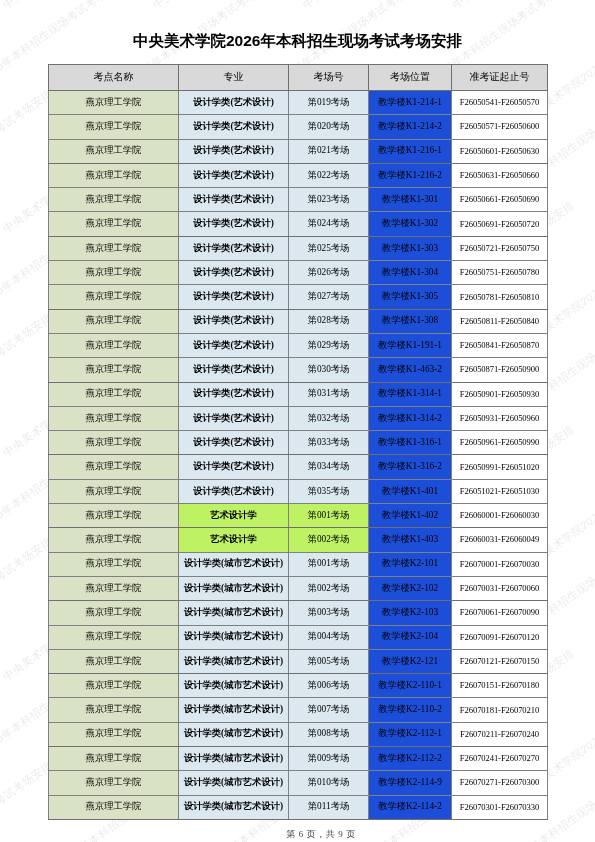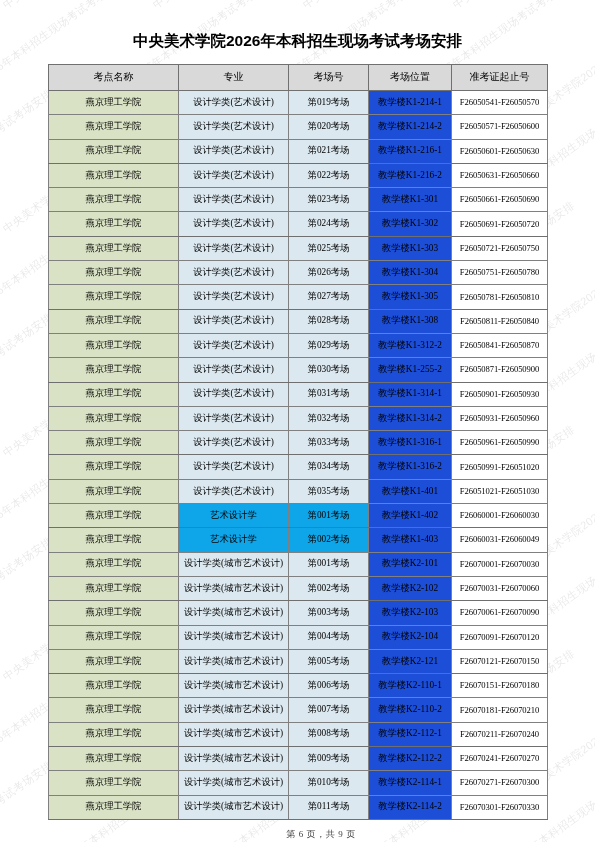--- a/index.html
+++ b/index.html
@@ -73,26 +73,26 @@
   thead th{
     background:#d9d9d9;
     font-family:"Liberation Sans","DejaVu Sans",sans-serif;
     font-weight:normal;
     font-size:10px;
     height:25px;
     border:0.8px solid #707070;
   }
 
   td.site{background:#d9e2c4;}
-  td.major{background:#dbe8ef;}
+  td.major{background:#dbe8ef;font-weight:bold;}
   td.room{background:#dbe8ef;}
   td.loc{background:#1d4ed8;}
   td.ticket{background:#ffffff;font-size:8.6px;letter-spacing:-0.1px;}
 
-  tr.alt td.major,tr.alt td.room{background:#0ea5e9;}
+  tr.alt td.major,tr.alt td.room{background:#bef264;}
 
   tr.thickline td{border-bottom:1.5px solid #6f6f6f;}
 
   #footer{
     text-align:center;
     margin-top:8px;
     font-size:9px;
     color:#3f3f3f;
     font-family:"Liberation Serif","DejaVu Serif",serif;
     letter-spacing:0.6px;
@@ -240,28 +240,28 @@
             <td class="site">燕京理工学院</td>
             <td class="major">设计学类(艺术设计)</td>
             <td class="room">第028考场</td>
             <td class="loc">教学楼K1-308</td>
             <td class="ticket">F26050811-F26050840</td>
           </tr>
           <tr>
             <td class="site">燕京理工学院</td>
             <td class="major">设计学类(艺术设计)</td>
             <td class="room">第029考场</td>
-            <td class="loc">教学楼K1-312-2</td>
+            <td class="loc">教学楼K1-191-1</td>
             <td class="ticket">F26050841-F26050870</td>
           </tr>
           <tr class="thickline">
             <td class="site">燕京理工学院</td>
             <td class="major">设计学类(艺术设计)</td>
             <td class="room">第030考场</td>
-            <td class="loc">教学楼K1-255-2</td>
+            <td class="loc">教学楼K1-463-2</td>
             <td class="ticket">F26050871-F26050900</td>
           </tr>
           <tr>
             <td class="site">燕京理工学院</td>
             <td class="major">设计学类(艺术设计)</td>
             <td class="room">第031考场</td>
             <td class="loc">教学楼K1-314-1</td>
             <td class="ticket">F26050901-F26050930</td>
           </tr>
           <tr>
@@ -366,21 +366,21 @@
             <td class="site">燕京理工学院</td>
             <td class="major">设计学类(城市艺术设计)</td>
             <td class="room">第009考场</td>
             <td class="loc">教学楼K2-112-2</td>
             <td class="ticket">F26070241-F26070270</td>
           </tr>
           <tr>
             <td class="site">燕京理工学院</td>
             <td class="major">设计学类(城市艺术设计)</td>
             <td class="room">第010考场</td>
-            <td class="loc">教学楼K2-114-1</td>
+            <td class="loc">教学楼K2-114-9</td>
             <td class="ticket">F26070271-F26070300</td>
           </tr>
           <tr class="thickline">
             <td class="site">燕京理工学院</td>
             <td class="major">设计学类(城市艺术设计)</td>
             <td class="room">第011考场</td>
             <td class="loc">教学楼K2-114-2</td>
             <td class="ticket">F26070301-F26070330</td>
           </tr>
         </tbody>

